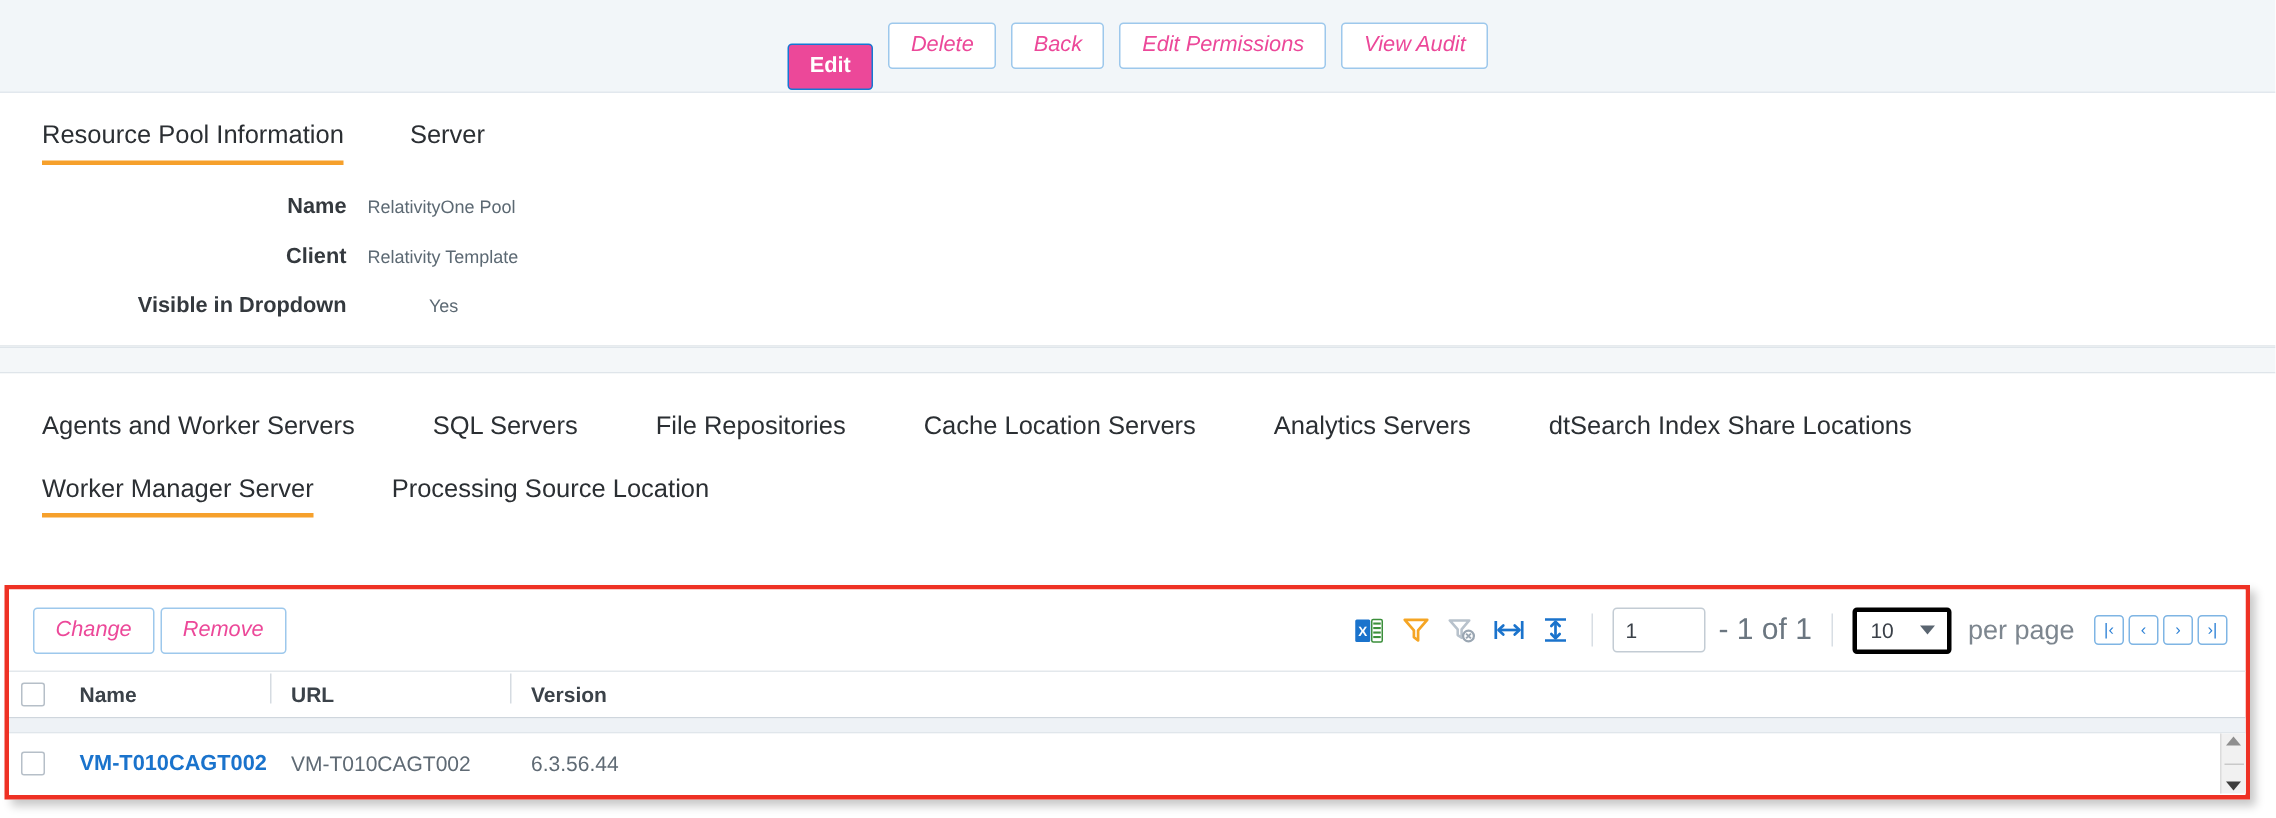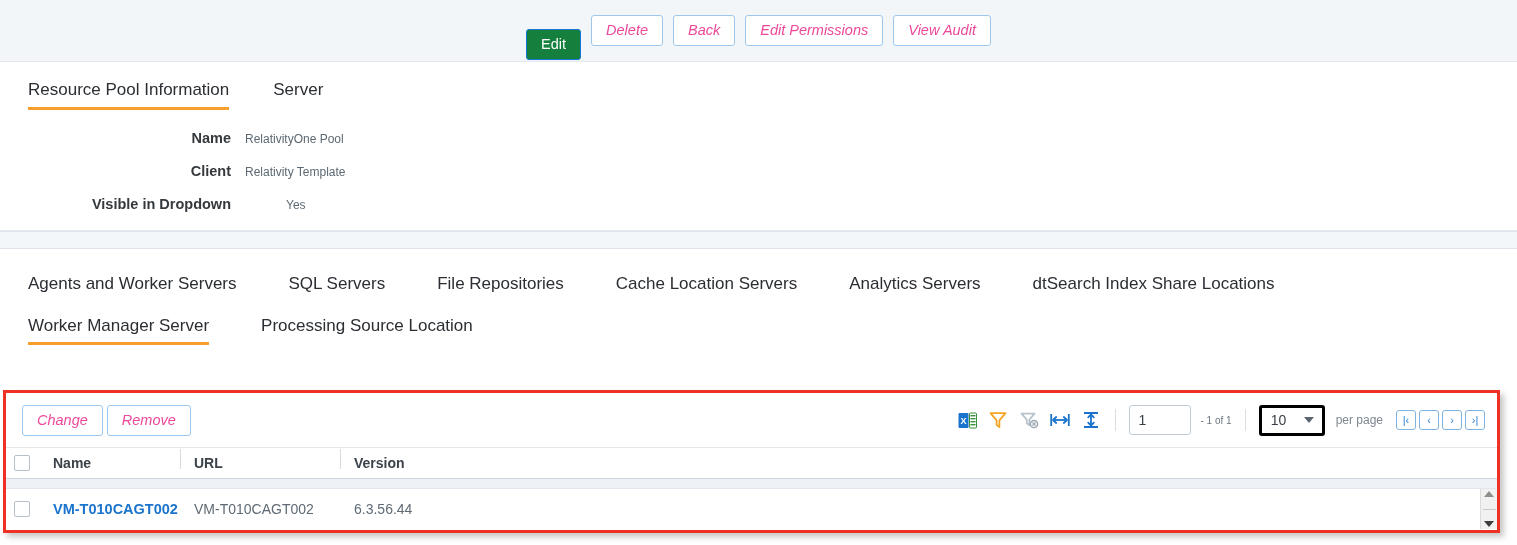--- a/index.html
+++ b/index.html
@@ -27,24 +27,24 @@
     height: 31px;
     padding: 0 14px;
     border-radius: 3px;
     font-size: 14.5px;
     font-family: "Liberation Sans", sans-serif;
     line-height: 29px;
     cursor: pointer;
     white-space: nowrap;
   }
   .btn-primary {
-    background: #15803d;
+    background: #ec4899;
     border: 1px solid #1578d3;
     color: #ffffff;
-    font-weight: normal;
+    font-weight: bold;
     margin-top: 27px;
   }
   .btn-secondary {
     background: #ffffff;
     border: 1px solid #9dc8ec;
     color: #ec4899;
     font-style: italic;
   }
 
   
@@ -186,21 +186,21 @@
     height: 30px;
     border: 1px solid #c3ccd4;
     border-radius: 3px;
     font-size: 14px;
     color: #3a4048;
     padding: 0 8px;
     font-family: "Liberation Sans", sans-serif;
     background: #fff;
   }
   .page-of {
-    font-size: 10px;
+    font-size: 20px;
     color: #6b7680;
     white-space: nowrap;
   }
   .perpage-select {
     position: relative;
     width: 66px;
     height: 31px;
     border: 3px solid #000000;
     border-radius: 3px;
     background: #ffffff;
@@ -215,21 +215,21 @@
     position: absolute;
     right: 8px;
     top: 50%;
     transform: translateY(-50%);
     width: 0; height: 0;
     border-left: 5px solid transparent;
     border-right: 5px solid transparent;
     border-top: 6px solid #5a6570;
   }
   .perpage-label {
-    font-size: 12px;
+    font-size: 18px;
     color: #7d868f;
     margin-left: 2px;
     white-space: nowrap;
   }
   .pager-group { display: flex; gap: 3px; margin-left: 4px; }
   .pager-btn {
     width: 20px;
     height: 20px;
     border: 1px solid #7fb5e4;
     border-radius: 3px;

